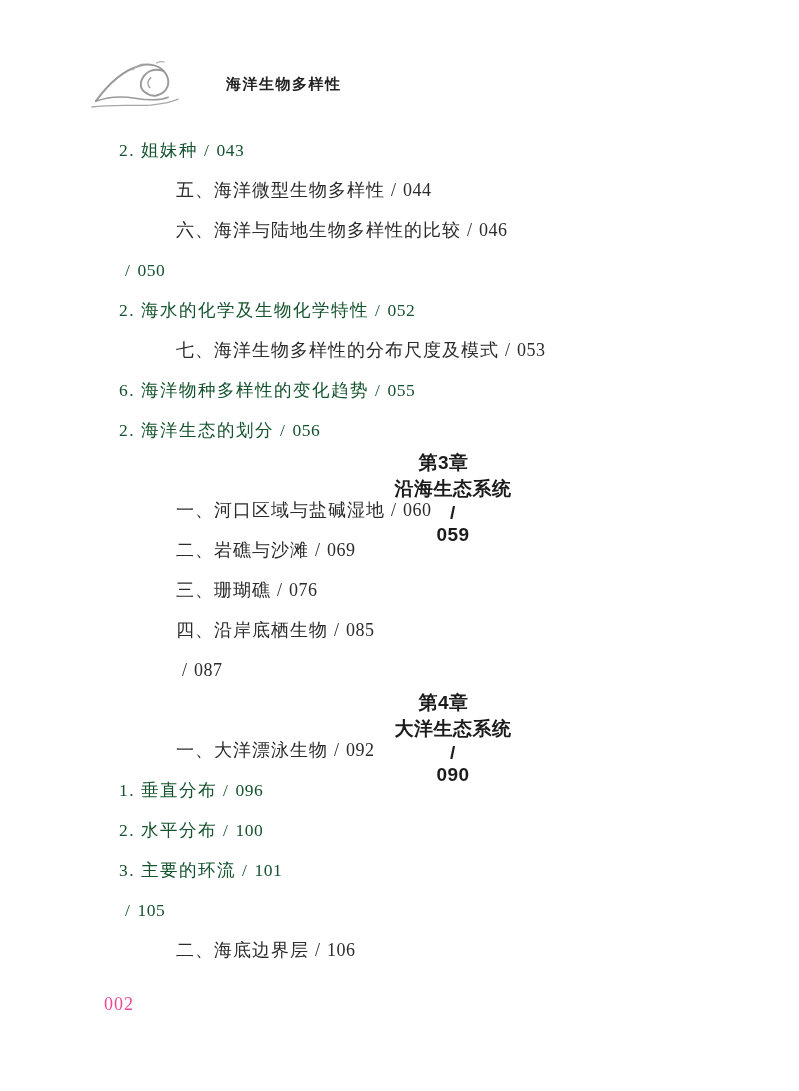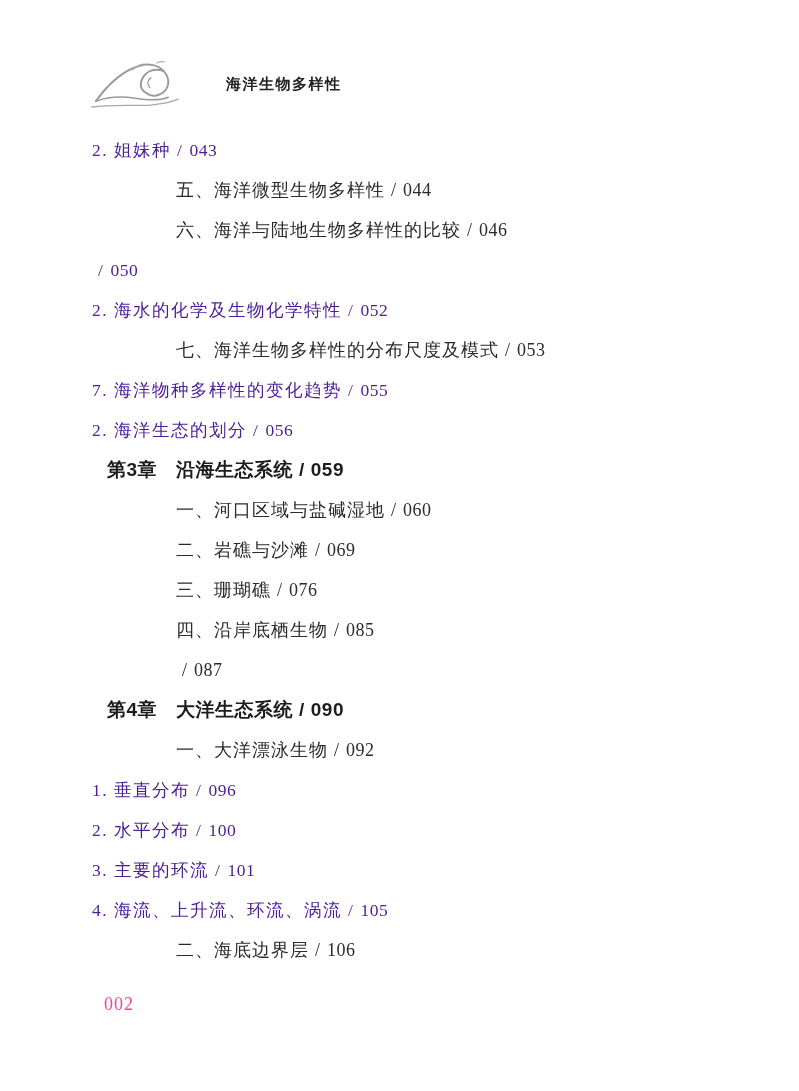--- a/index.html
+++ b/index.html
@@ -54,36 +54,37 @@
     align-items: center;
     white-space: nowrap;
   }
   .toc-entry.chapter {
     padding-left: 107px;
     font-family: "Liberation Sans", "DejaVu Sans", sans-serif;
     font-weight: 700;
     font-size: 19px;
     letter-spacing: 0.5px;
     color: #1c1c1c;
+    flex-direction: column;
   }
   .toc-entry.chapter .chapter-no {
     display: inline-block;
     width: 69px;
   }
   .toc-entry.section {
     padding-left: 176px;
     font-size: 18px;
     letter-spacing: 1px;
     color: #2b2b2b;
   }
   .toc-entry.sub {
-    padding-left: 92px;
+    padding-left: 119px;
     font-size: 17.5px;
     letter-spacing: 1.5px;
-    color: #4c1d95;
+    color: #14532d;
   }
   .toc-entry .sep {
     padding: 0 6px;
   }
   .toc-entry.chapter .sep { font-weight: 700; }
   .toc-entry .pageno {
     letter-spacing: 0.5px;
   }
   
   .page-footer {
@@ -142,21 +143,21 @@
         <span class="label">2. 海水的化学及生物化学特性</span>
         <span class="sep">/</span>
         <span class="pageno">052</span>
       </div>
       <div class="toc-entry section">
         <span class="label">七、海洋生物多样性的分布尺度及模式</span>
         <span class="sep">/</span>
         <span class="pageno">053</span>
       </div>
       <div class="toc-entry sub">
-        <span class="label">7. 海洋物种多样性的变化趋势</span>
+        <span class="label">6. 海洋物种多样性的变化趋势</span>
         <span class="sep">/</span>
         <span class="pageno">055</span>
       </div>
       <div class="toc-entry sub">
         <span class="label">2. 海洋生态的划分</span>
         <span class="sep">/</span>
         <span class="pageno">056</span>
       </div>
       <div class="toc-entry chapter">
         <span class="chapter-no">第3章</span>
@@ -208,21 +209,20 @@
         <span class="label">2. 水平分布</span>
         <span class="sep">/</span>
         <span class="pageno">100</span>
       </div>
       <div class="toc-entry sub">
         <span class="label">3. 主要的环流</span>
         <span class="sep">/</span>
         <span class="pageno">101</span>
       </div>
       <div class="toc-entry sub">
-        <span class="label">4. 海流、上升流、环流、涡流</span>
         <span class="sep">/</span>
         <span class="pageno">105</span>
       </div>
       <div class="toc-entry section">
         <span class="label">二、海底边界层</span>
         <span class="sep">/</span>
         <span class="pageno">106</span>
       </div>
     </div>
 

